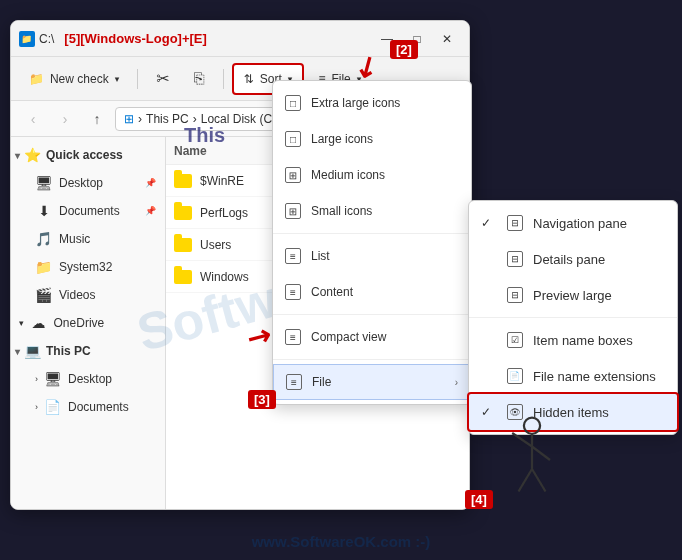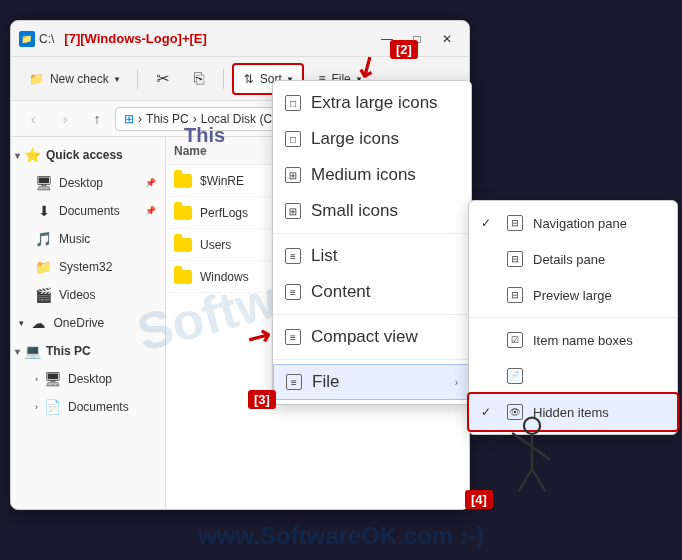--- a/index.html
+++ b/index.html
@@ -315,21 +315,21 @@
     .menu-chevron {
       margin-left: auto;
       font-size: 10px;
       color: #666;
     }
     .menu-divider {
       height: 1px;
       background: #eee;
       margin: 4px 0;
     }
-    .menu-item-text { font-size: 17px; }
+    .menu-item-text { font-size: 12px; }
 
     
     .submenu {
       position: absolute;
       top: 200px;
       left: 468px;
       width: 210px;
       background: white;
       border: 1px solid #ccc;
       border-radius: 6px;
@@ -370,21 +370,21 @@
     }
 
     
     .watermark {
       position: absolute;
       bottom: 10px;
       left: 0;
       right: 0;
       text-align: center;
       color: rgba(0,80,160,0.25);
-      font-size: 24px;
+      font-size: 15px;
       font-weight: bold;
       z-index: 300;
       pointer-events: none;
       font-family: Arial, sans-serif;
     }
     .watermark-large {
       position: absolute;
       top: 50%;
       left: 50%;
       transform: translate(-50%, -50%) rotate(-15deg);
@@ -433,21 +433,21 @@
 <body>
 
 <div class="file-explorer">
 
   <div class="title-bar">
     <div class="title-bar-left">
       <div class="title-icon">📁</div>
       <span class="title-text">
         <span>C:\</span>
         &nbsp;
-        <span class="title-annotation">[7][Windows-Logo]+[E]</span>
+        <span class="title-annotation">[5][Windows-Logo]+[E]</span>
       </span>
     </div>
     <div class="title-controls">
       <button class="title-btn">—</button>
       <button class="title-btn">□</button>
       <button class="title-btn close">✕</button>
     </div>
   </div>
 
   <div class="toolbar">
@@ -631,20 +631,21 @@
   </div>
   <div class="menu-divider"></div>
   <div class="submenu-item">
     <span class="checkmark"> </span>
     <div class="sub-icon">☑</div>
     <span>Item name boxes</span>
   </div>
   <div class="submenu-item">
     <span class="checkmark"> </span>
     <div class="sub-icon">📄</div>
+    <span>File name extensions</span>
   </div>
   <div class="submenu-item highlighted" style="outline: 2px solid #cc0000; border-radius:2px;">
     <span class="checkmark">✓</span>
     <div class="sub-icon">👁</div>
     <span>Hidden items</span>
   </div>
 </div>
 
 <div class="anno-box" style="top:40px; left:390px;">[2]</div>
 

